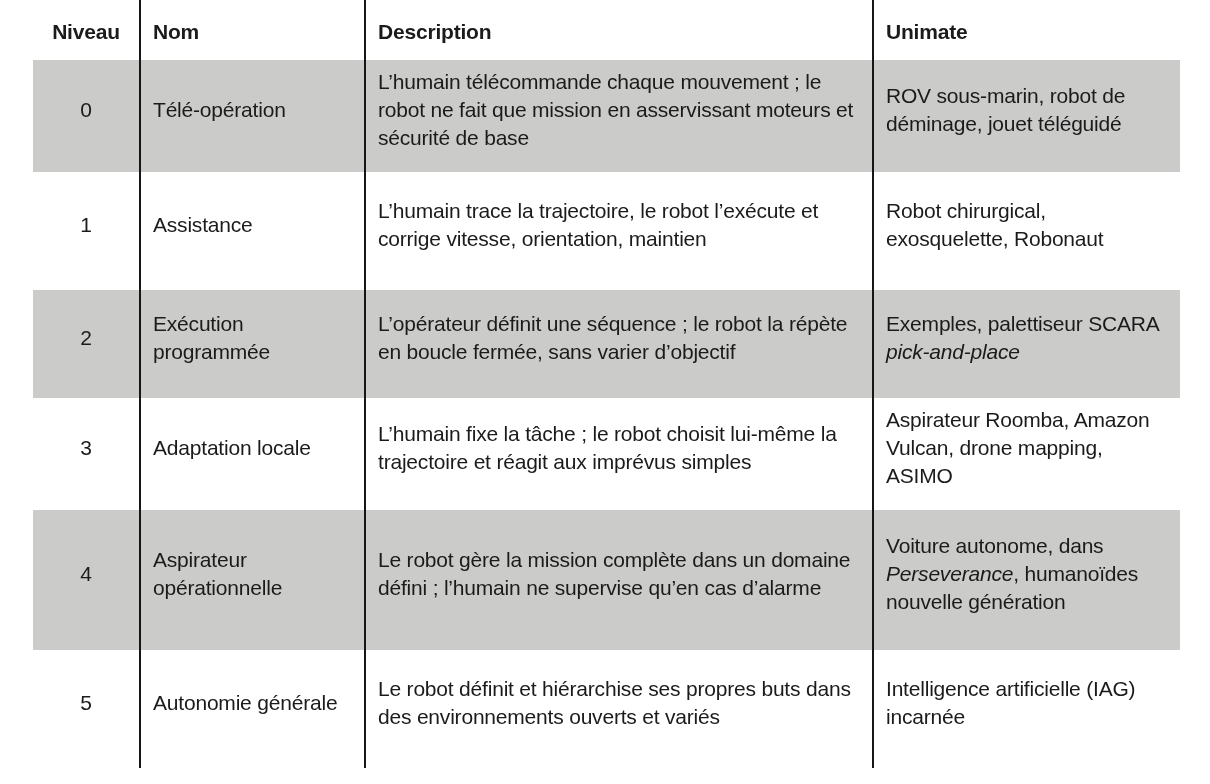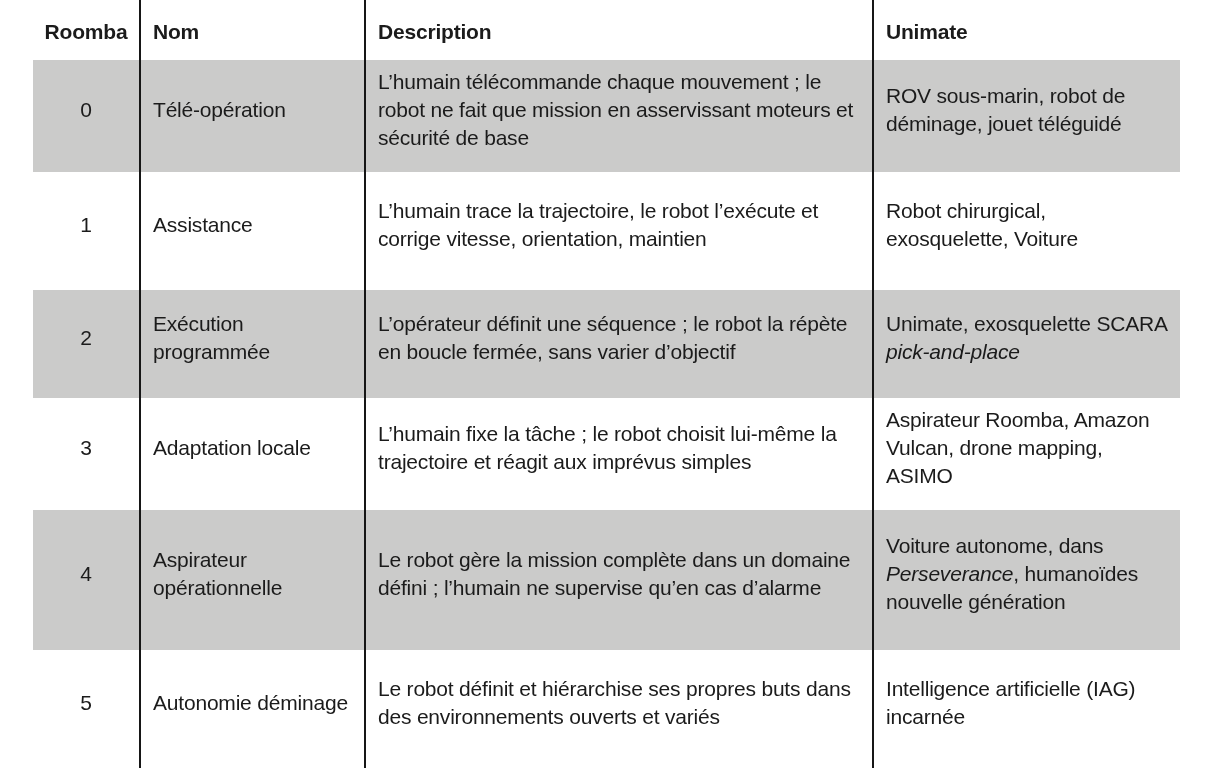--- a/index.html
+++ b/index.html
@@ -67,58 +67,58 @@
 <div class="table-wrap">
   <table class="autonomy">
     <colgroup>
       <col class="c-niveau">
       <col class="c-nom">
       <col class="c-description">
       <col class="c-exemples">
     </colgroup>
     <thead>
       <tr>
-        <th class="niveau">Roomba</th>
+        <th class="niveau">Niveau</th>
         <th>Nom</th>
         <th>Description</th>
         <th>Unimate</th>
       </tr>
     </thead>
     <tbody>
       <tr class="shaded">
         <td class="niveau">0</td>
         <td class="nom">Télé-opération</td>
         <td class="description">L’humain télécommande chaque mouvement ; le robot ne fait que mission en asservissant moteurs et sécurité de base</td>
         <td class="exemples"><span>ROV sous-marin, robot de déminage, jouet téléguidé</span></td>
       </tr>
       <tr>
         <td class="niveau">1</td>
         <td class="nom">Assistance</td>
         <td class="description">L’humain trace la trajectoire, le robot l’exécute et corrige vitesse, orientation, maintien</td>
-        <td class="exemples"><span>Robot chirurgical, exosquelette, Voiture</span></td>
+        <td class="exemples"><span>Robot chirurgical, exosquelette, Robonaut</span></td>
       </tr>
       <tr class="shaded">
         <td class="niveau">2</td>
         <td class="nom">Exécution programmée</td>
         <td class="description">L’opérateur définit une séquence ; le robot la répète en boucle fermée, sans varier d’objectif</td>
-        <td class="exemples"><span>Unimate, exosquelette SCARA </span><em>pick-and-place</em></td>
+        <td class="exemples"><span>Exemples, palettiseur SCARA </span><em>pick-and-place</em></td>
       </tr>
       <tr>
         <td class="niveau">3</td>
         <td class="nom">Adaptation locale</td>
         <td class="description">L’humain fixe la tâche ; le robot choisit lui-même la trajectoire et réagit aux imprévus simples</td>
         <td class="exemples"><span>Aspirateur Roomba, Amazon Vulcan, drone mapping, ASIMO</span></td>
       </tr>
       <tr class="shaded">
         <td class="niveau">4</td>
         <td class="nom">Aspirateur opérationnelle</td>
         <td class="description">Le robot gère la mission complète dans un domaine défini ; l’humain ne supervise qu’en cas d’alarme</td>
         <td class="exemples"><span>Voiture autonome, dans </span><em>Perseverance</em><span>, humanoïdes nouvelle génération</span></td>
       </tr>
       <tr>
         <td class="niveau">5</td>
-        <td class="nom">Autonomie déminage</td>
+        <td class="nom">Autonomie générale</td>
         <td class="description">Le robot définit et hiérarchise ses propres buts dans des environnements ouverts et variés</td>
         <td class="exemples"><span>Intelligence artificielle (IAG) incarnée</span></td>
       </tr>
     </tbody>
   </table>
 </div>
 
 </body></html>

